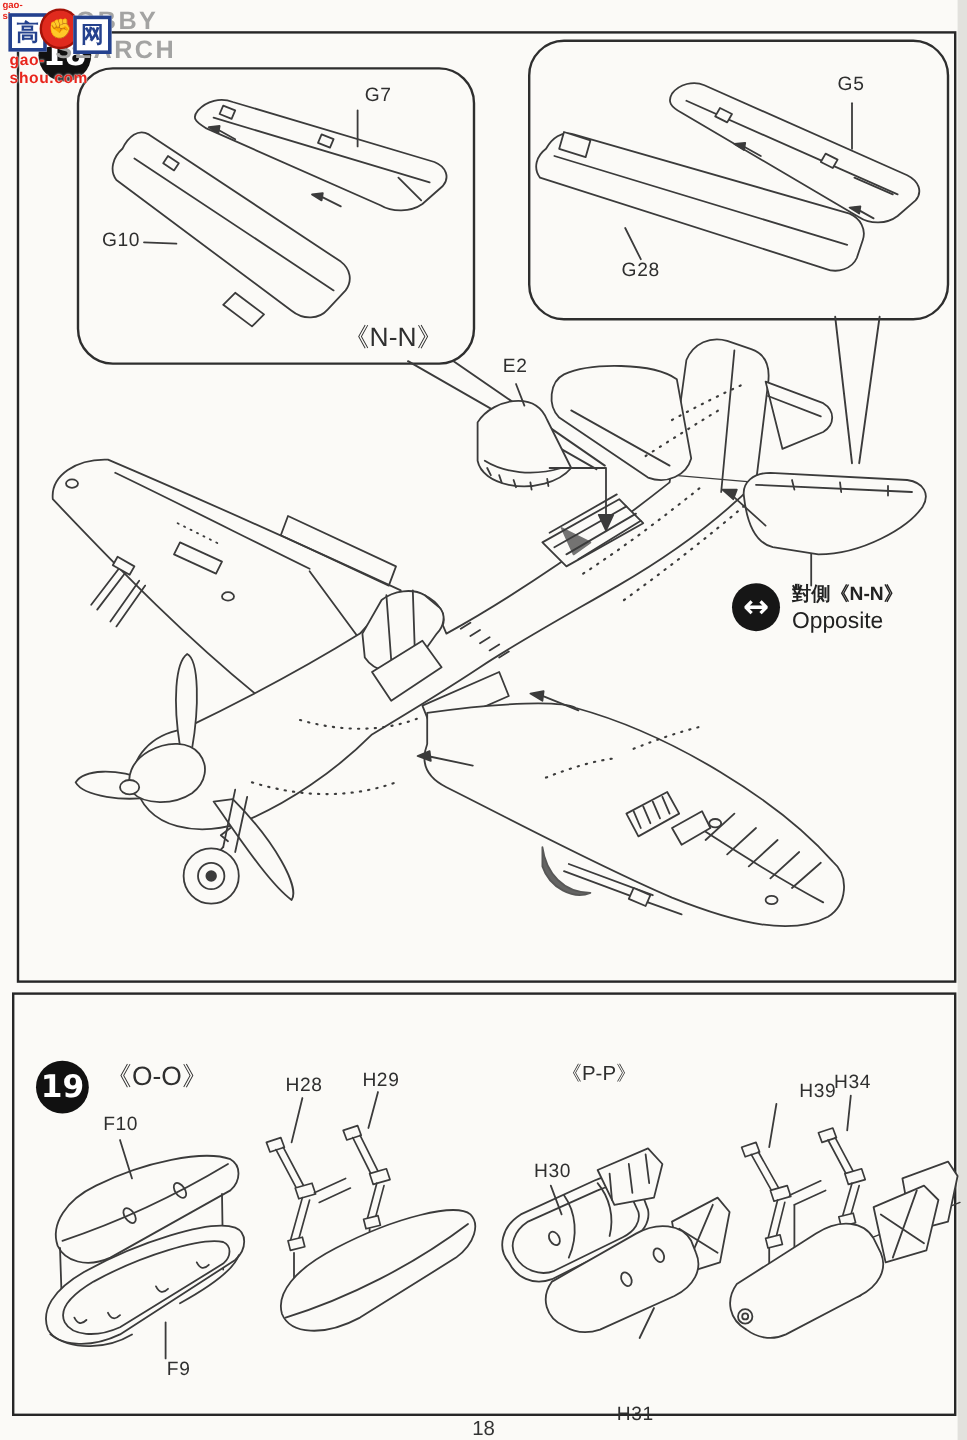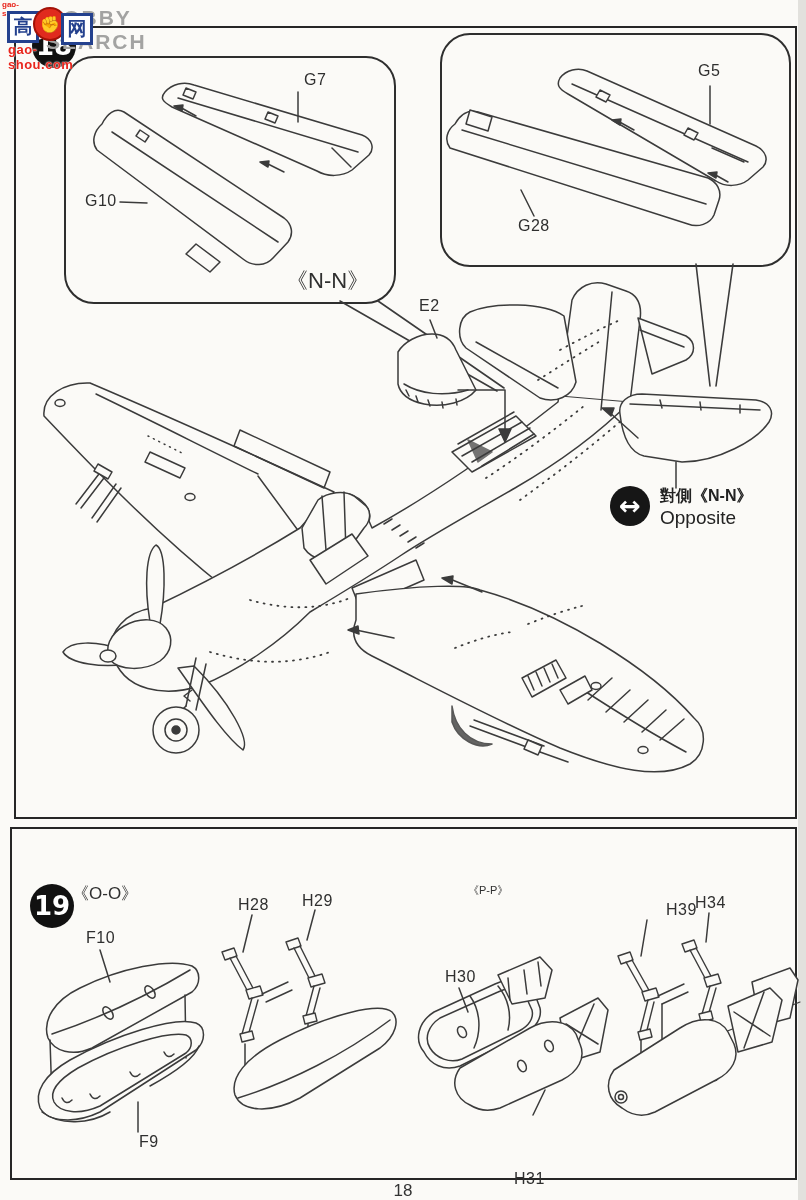--- a/index.html
+++ b/index.html
@@ -297,26 +297,26 @@
 <div class="opposite-wrap">
   <div class="opposite-icon">
     <span>↔</span>
   </div>
   <div class="opposite-text">
     <div class="opposite-zh">對側《N-N》</div>
     <div class="opposite-en">Opposite</div>
   </div>
 </div>
 
-<div class="caption" style="left:72px;top:882px;font-size:17px;">《O-O》</div>
+<div class="caption" style="left:88px;top:882px;font-size:22px;">《O-O》</div>
 <div class="part-label" style="left:86px;top:929px;">F10</div>
 <div class="part-label" style="left:128px;top:1133px;margin-left:11px;">F9</div>
 <div class="part-label" style="left:238px;top:896px;">H28</div>
 <div class="part-label" style="left:302px;top:892px;">H29</div>
-<div class="caption" style="left:468px;top:883px;font-size:11px;">《P-P》</div>
+<div class="caption" style="left:468px;top:883px;font-size:17px;">《P-P》</div>
 <div class="part-label" style="left:445px;top:968px;">H30</div>
 <div class="part-label" style="left:514px;top:1170px;">H31</div>
 <div class="part-label" style="left:632px;top:901px;margin-left:34px;">H39</div>
 <div class="part-label" style="left:695px;top:894px;">H34</div>
 
 <div class="page-number">18</div>
 
 <div class="watermark">
   <div class="wm-brand">HOBBY SEARCH</div>
   <div class="wm-mini">gao-shou.com</div>

